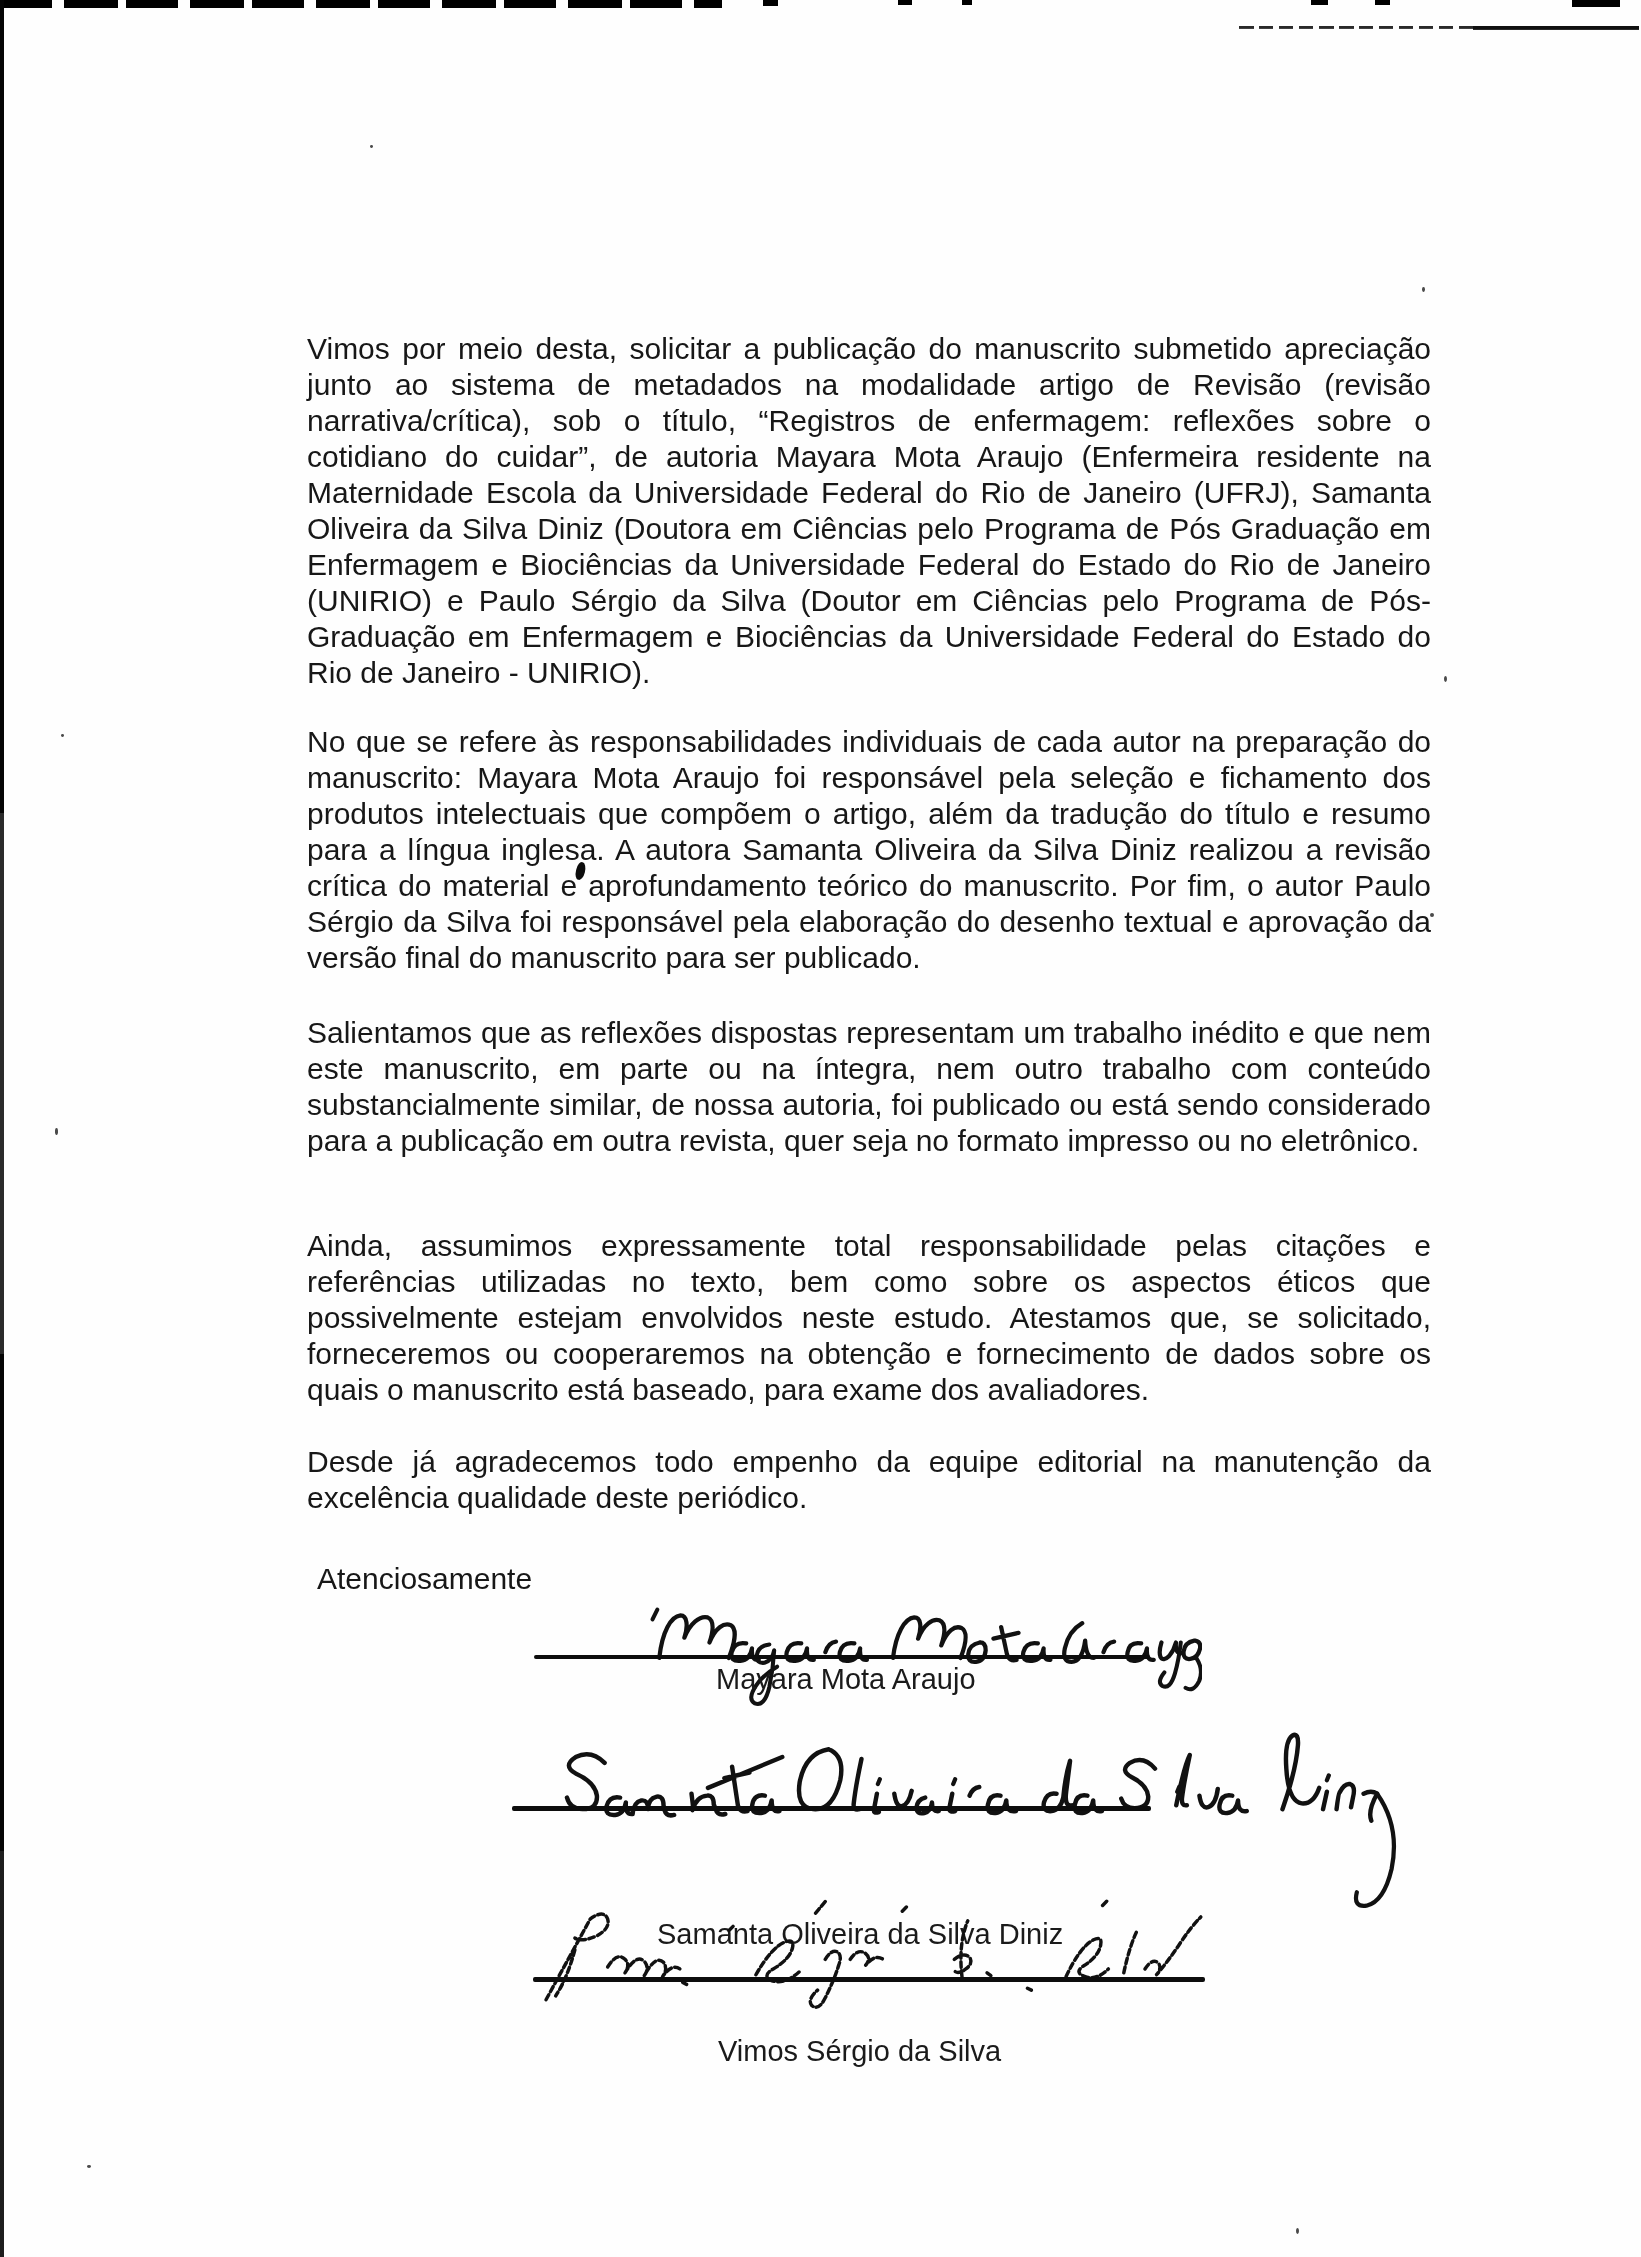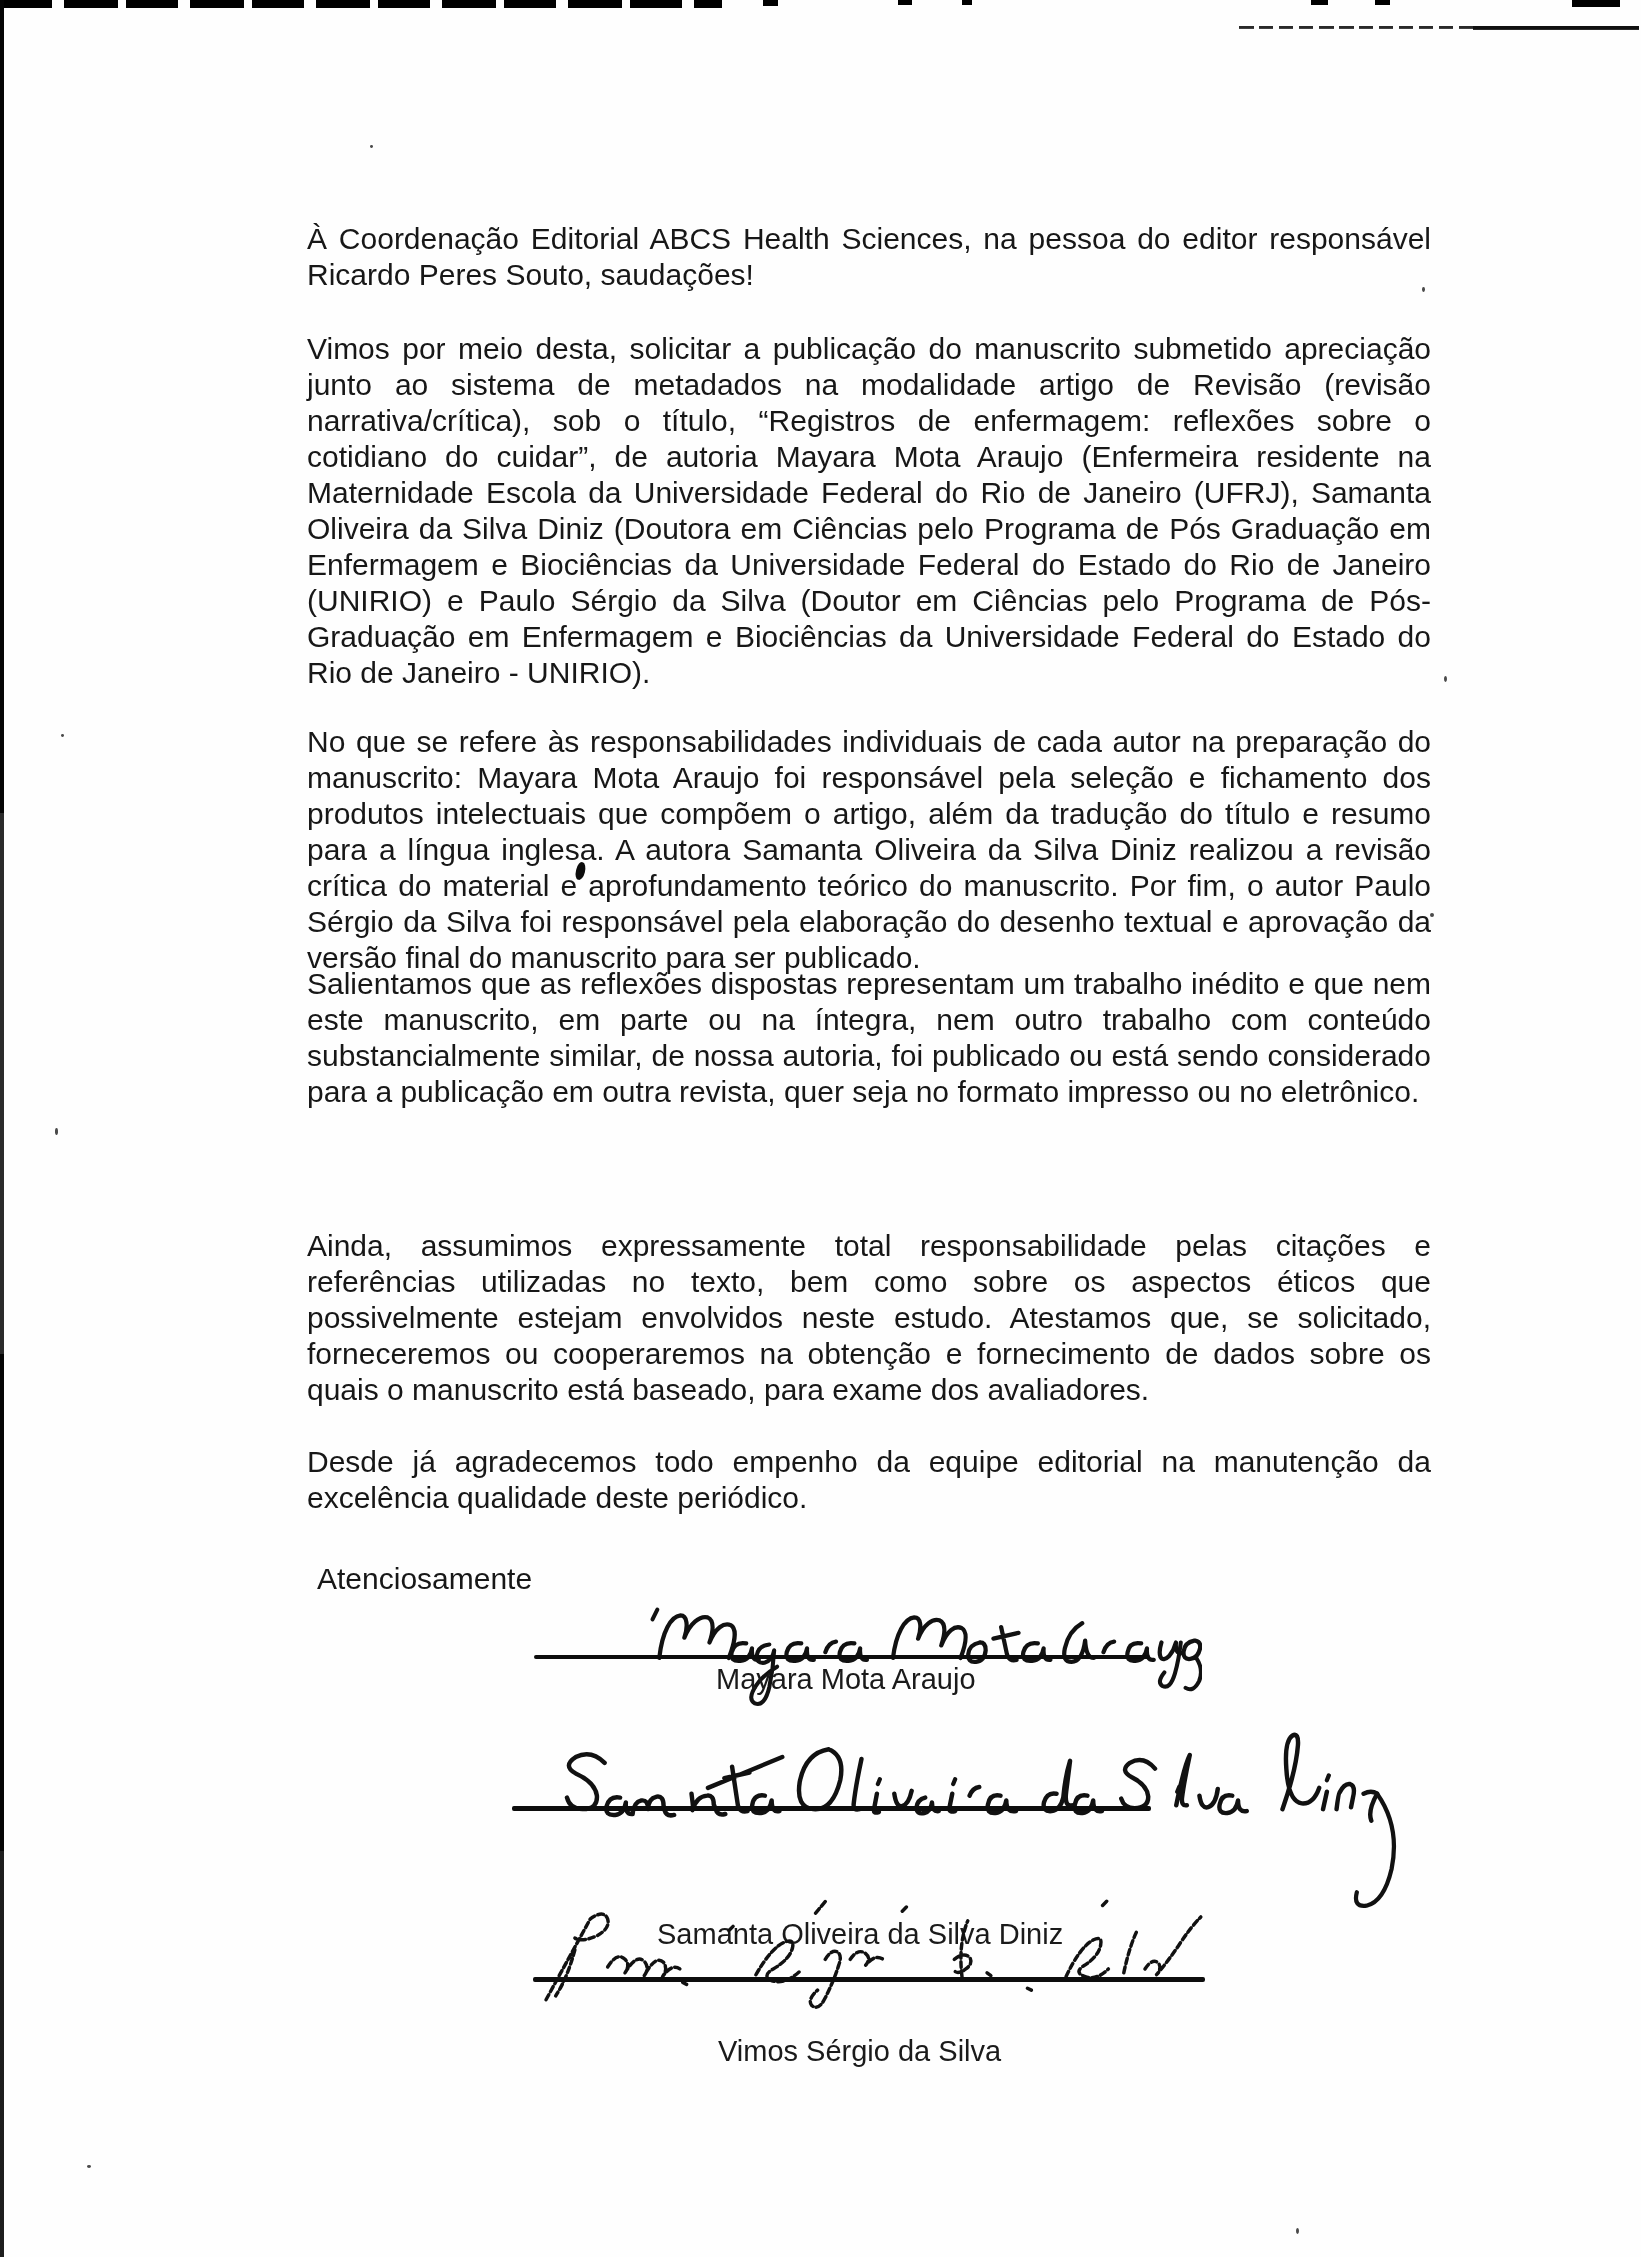--- a/index.html
+++ b/index.html
@@ -99,24 +99,23 @@
   <div class="ink-blot"></div>
   <div class="speck" style="left:370px;top:145px;width:2.9px;height:2.9px"></div>
   <div class="speck" style="left:1422px;top:287px;width:2.9px;height:4.8px"></div>
   <div class="speck" style="left:61px;top:734px;width:2.9px;height:2.9px"></div>
   <div class="speck" style="left:55px;top:1128px;width:2.9px;height:6.8px"></div>
   <div class="speck" style="left:1444px;top:676px;width:2.9px;height:5.8px"></div>
   <div class="speck" style="left:1430px;top:913px;width:3.9px;height:3.9px"></div>
   <div class="speck" style="left:87px;top:2165px;width:3.9px;height:2.9px"></div>
   <div class="speck" style="left:1296px;top:2228px;width:2.9px;height:5.8px"></div>
 
-  <p class="para" style="top:221px">À Coordenação Editorial ABCS Health Sciences, na pessoa do editor responsável Ricardo Peres Souto, saudações!</p>
   <p class="para" style="top:331px">Vimos por meio desta, solicitar a publicação do manuscrito submetido apreciação junto ao sistema de metadados na modalidade artigo de Revisão (revisão narrativa/crítica), sob o título, “Registros de enfermagem: reflexões sobre o cotidiano do cuidar”, de autoria Mayara Mota Araujo (Enfermeira residente na Maternidade Escola da Universidade Federal do Rio de Janeiro (UFRJ), Samanta Oliveira da Silva Diniz (Doutora em Ciências pelo Programa de Pós Graduação em Enfermagem e Biociências da Universidade Federal do Estado do Rio de Janeiro (UNIRIO) e Paulo Sérgio da Silva (Doutor em Ciências pelo Programa de Pós-Graduação em Enfermagem e Biociências da Universidade Federal do Estado do Rio de Janeiro - UNIRIO).</p>
   <p class="para" style="top:724px">No que se refere às responsabilidades individuais de cada autor na preparação do manuscrito: Mayara Mota Araujo foi responsável pela seleção e fichamento dos produtos intelectuais que compõem o artigo, além da tradução do título e resumo para a língua inglesa. A autora Samanta Oliveira da Silva Diniz realizou a revisão crítica do material e aprofundamento teórico do manuscrito. Por fim, o autor Paulo Sérgio da Silva foi responsável pela elaboração do desenho textual e aprovação da versão final do manuscrito para ser publicado.</p>
-  <p class="para" style="top:966px">Salientamos que as reflexões dispostas representam um trabalho inédito e que nem este manuscrito, em parte ou na íntegra, nem outro trabalho com conteúdo substancialmente similar, de nossa autoria, foi publicado ou está sendo considerado para a publicação em outra revista, quer seja no formato impresso ou no eletrônico.</p>
+  <p class="para" style="top:1015px">Salientamos que as reflexões dispostas representam um trabalho inédito e que nem este manuscrito, em parte ou na íntegra, nem outro trabalho com conteúdo substancialmente similar, de nossa autoria, foi publicado ou está sendo considerado para a publicação em outra revista, quer seja no formato impresso ou no eletrônico.</p>
   <p class="para" style="top:1228px">Ainda, assumimos expressamente total responsabilidade pelas citações e referências utilizadas no texto, bem como sobre os aspectos éticos que possivelmente estejam envolvidos neste estudo. Atestamos que, se solicitado, forneceremos ou cooperaremos na obtenção e fornecimento de dados sobre os quais o manuscrito está baseado, para exame dos avaliadores.</p>
   <p class="para" style="top:1444px">Desde já agradecemos todo empenho da equipe editorial na manutenção da excelência qualidade deste periódico.</p>
   <p class="closing" style="top:1553px">Atenciosamente</p>
 
   <div>
     <svg class="sig-svg" style="left:526px;top:1598px" width="676" height="145" viewBox="0 0 700 150">
       <path class="stroke" stroke-width="4.2" d="M131,22 L136,12"></path>
       <path class="stroke" stroke-width="4.4" d="
         M138,62 C141,35 150,19 160,18 C167,18 168,29 164,41 C170,26 180,18 188,20 C195,23 194,34 190,46 C196,31 205,25 212,28 C219,32 216,47 210,62
         M228,47 Q216,45 213,56 Q211,66 222,65 Q232,64 234,52 Q233,65 241,64

